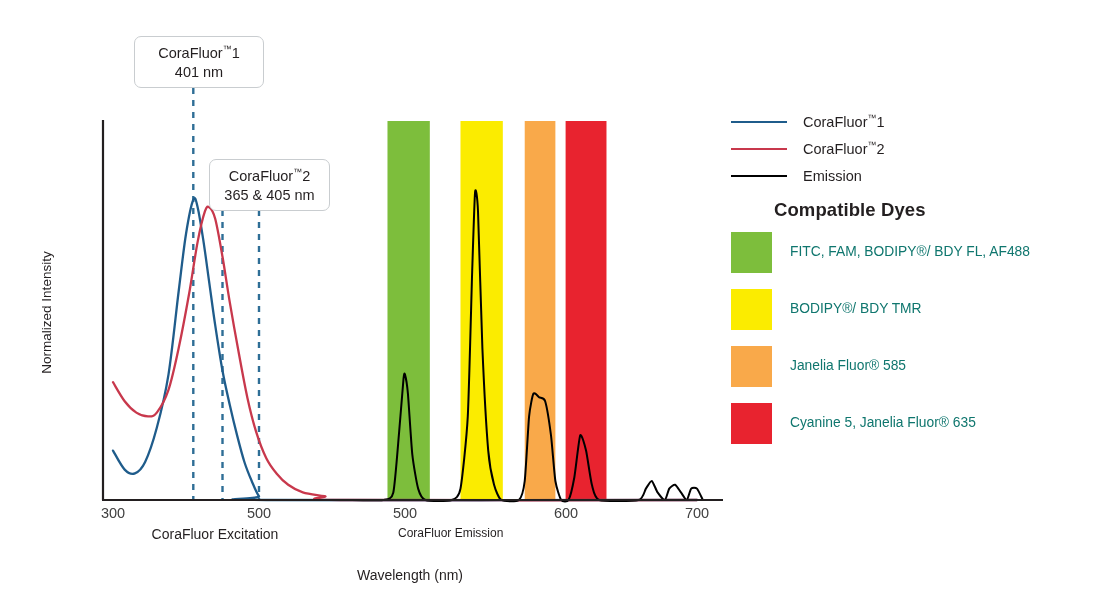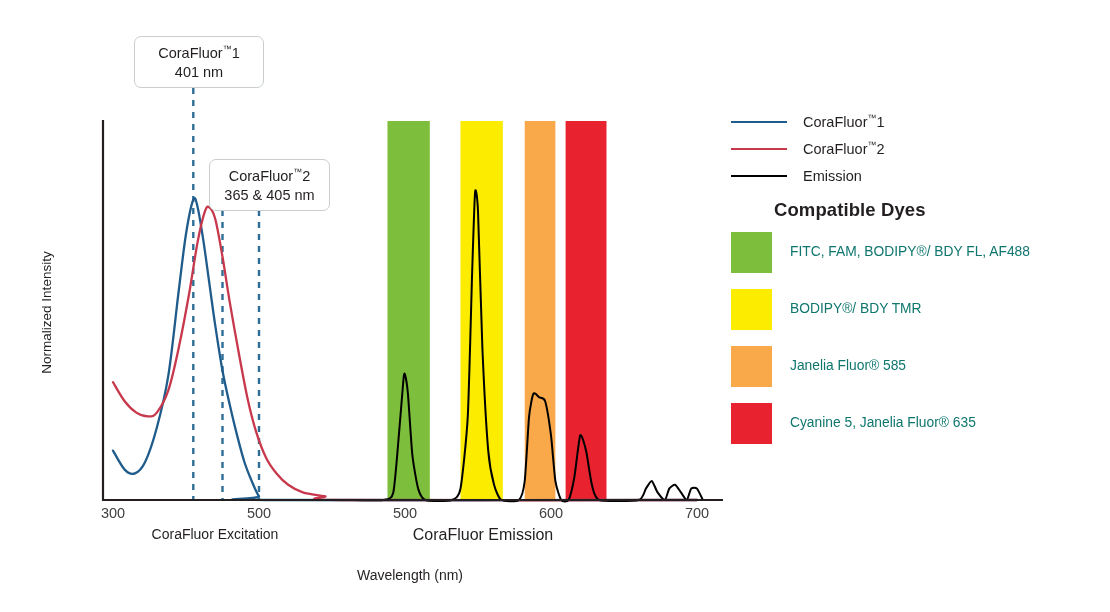--- a/index.html
+++ b/index.html
@@ -34,21 +34,21 @@
 
   
   .axlabel{position:absolute;font-size:14px;color:#231f20;white-space:nowrap;}
   #ylabel{
     left:-34px;top:305px;width:160px;text-align:center;
     transform:rotate(-90deg);transform-origin:50% 50%;
     font-size:13.5px;
   }
   #xtitle{left:0px;top:567px;width:820px;text-align:center;font-size:14px;}
   #exc-label{left:130px;top:526px;width:170px;text-align:center;font-size:14px;}
-  #emi-label{left:398px;top:526px;width:170px;text-align:center;font-size:16px;}
+  #emi-label{left:398px;top:526px;width:170px;font-size:12px;}
   .tick{position:absolute;font-size:14.5px;color:#404040;text-align:center;width:60px;}
 
   
   #legend{position:absolute;left:731px;top:108px;width:360px;}
   .leg-row{display:flex;align-items:center;height:27px;}
   .leg-line{width:56px;height:0;border-top:2.4px solid #000;margin-right:16px;flex:0 0 56px;}
   .leg-txt{font-size:14.5px;color:#231f20;white-space:nowrap;}
 
   #dyes-title{
     position:absolute;left:731px;top:199px;
@@ -92,21 +92,21 @@
   </div>
 
   <div class="axlabel" id="ylabel">Normalized Intensity</div>
   <div class="axlabel" id="xtitle">Wavelength (nm)</div>
   <div class="axlabel" id="exc-label">CoraFluor Excitation</div>
   <div class="axlabel" id="emi-label">CoraFluor Emission</div>
   <div id="xticks">
       <div class="tick" style="left: 83px; top: 505px;">300</div>
       <div class="tick" style="left: 229px; top: 505px;">500</div>
       <div class="tick" style="left: 375px; top: 505px;">500</div>
-      <div class="tick" style="left: 521px; top: 505px;">600</div>
+      <div class="tick" style="left: 536px; top: 505px;">600</div>
       <div class="tick" style="left: 667px; top: 505px;">700</div>
     </div>
 
   <div id="legend">
       <div class="leg-row">
         <span class="leg-line" style="border-top-color: rgb(31, 92, 139);"></span>
         <span class="leg-txt"><span>CoraFluor</span><span class="sup">™</span><span>1</span></span>
       </div>
       <div class="leg-row">
         <span class="leg-line" style="border-top-color: rgb(200, 56, 76);"></span>

